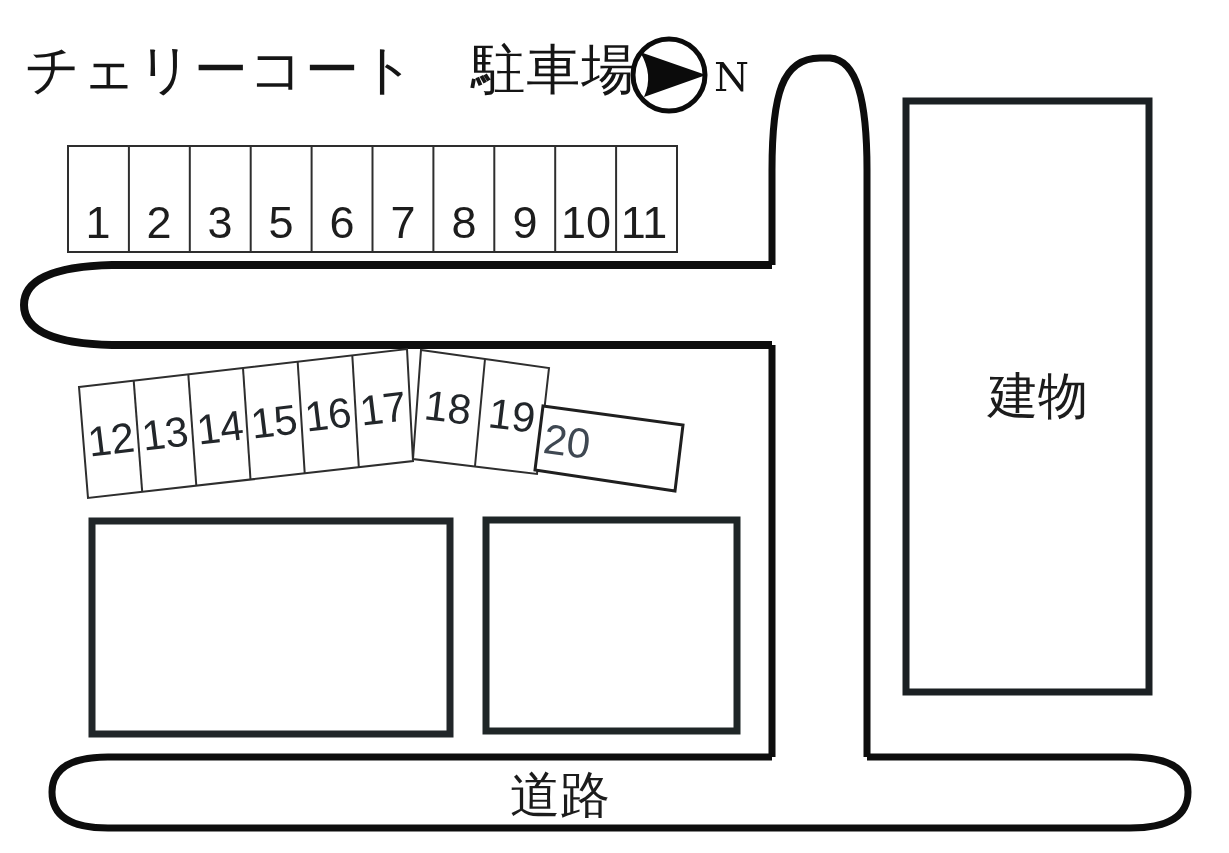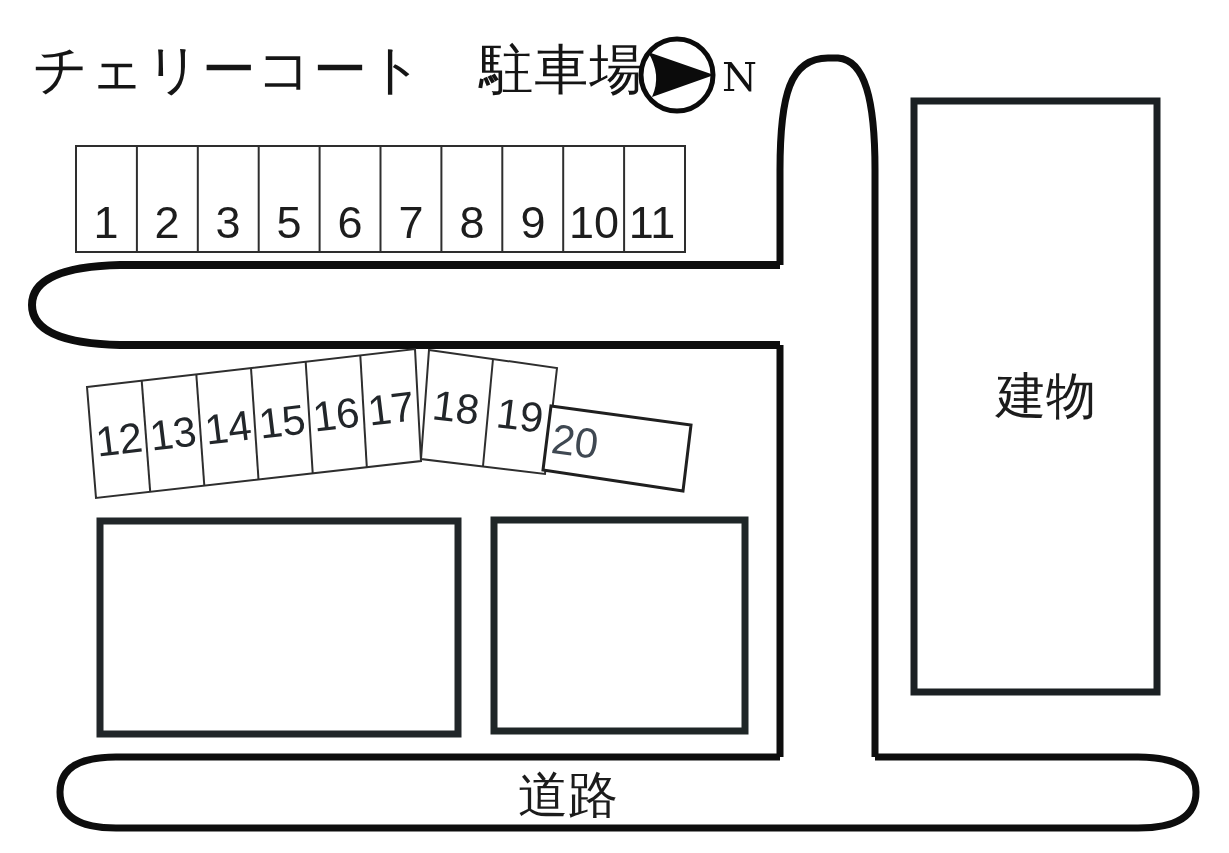--- a/index.html
+++ b/index.html
@@ -1,16 +1,16 @@
 <!DOCTYPE html>
 <html><head>
 <meta charset="utf-8">
 <style>
   html,body{margin:0;padding:0;background:#ffffff;}
-  .page{position:relative;width:1211px;height:853px;background:#fff;overflow:hidden;padding-left:8px;}
+  .page{position:relative;width:1211px;height:853px;background:#fff;overflow:hidden;}
   svg{display:block;}
   text{font-family:"Liberation Sans",sans-serif;fill:#1a1a1a;}
   .title-text{font-size:54px;letter-spacing:1px;fill:#151515;}
   .n-text{font-family:"DejaVu Serif",serif;font-size:40px;fill:#111;}
   .space-num{font-size:45px;fill:#1d1d1d;}
   .space-num-2{font-size:42px;fill:#22262a;}
   .space-num-20{font-size:42px;fill:#3f4852;}
   .zone-label{font-size:50px;fill:#1c1c1c;}
   .thin-stroke{fill:#ffffff;stroke:#2e2e2e;stroke-width:2;}
   .road-stroke{fill:none;stroke:#0d0d0d;stroke-linejoin:round;}

